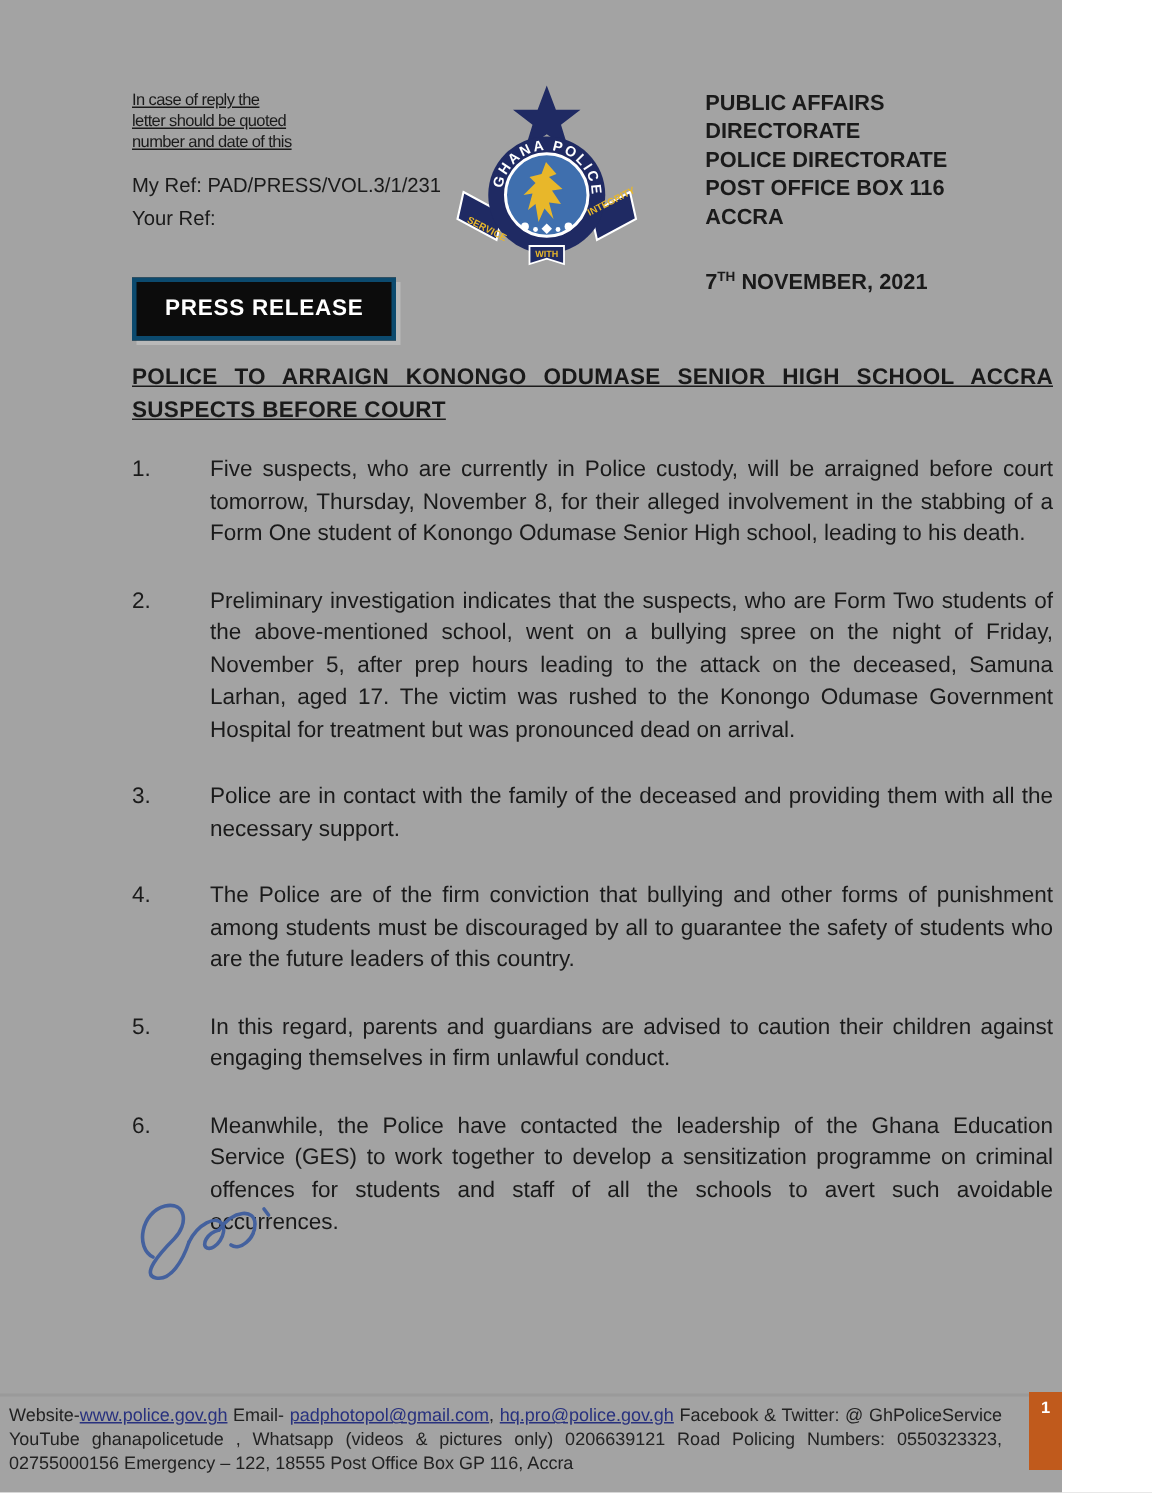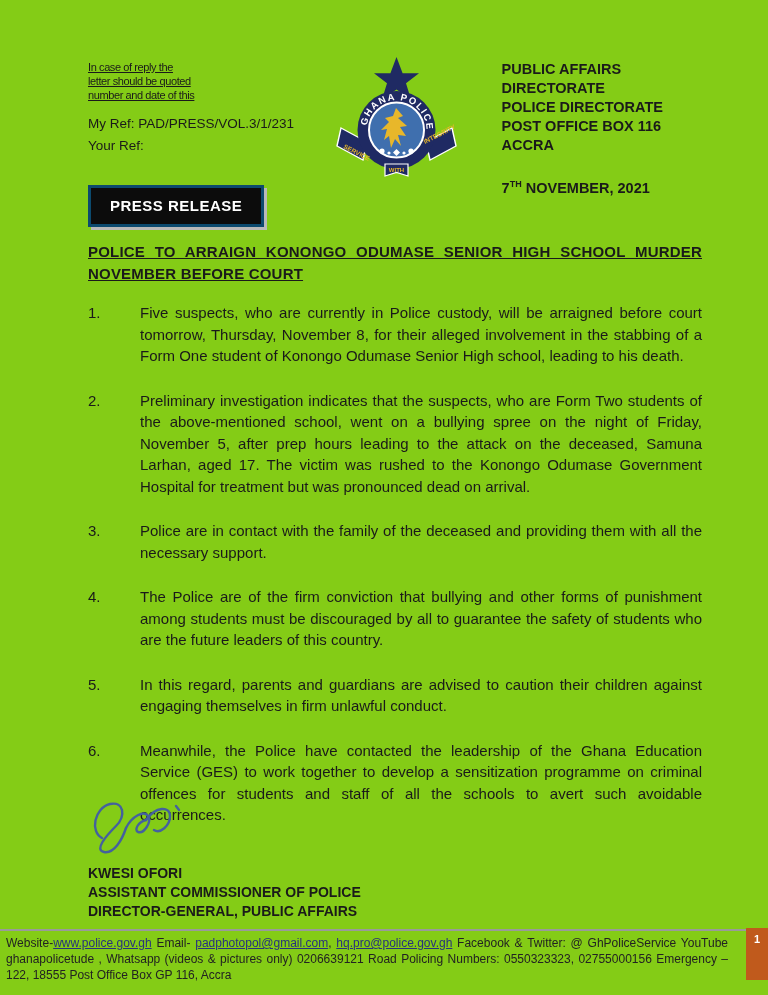--- a/index.html
+++ b/index.html
@@ -1,19 +1,19 @@
 <!DOCTYPE html>
 <html><head>
 <meta charset="utf-8">
 <style>
   html,body{margin:0;padding:0;background:#ffffff;}
   .page{
     position:relative;
-    width:768px;height:995px;
-    background:#84cc16;
+    width:708px;height:995px;
+    background:#a3a3a3;
     font-family:"Liberation Sans","DejaVu Sans",sans-serif;
     color:#1a1a1a;
     overflow:hidden;
   }
   
   .header{position:absolute;top:60px;left:88px;right:48px;display:flex;}
   .hdr-left{width:250px;}
   .reply-note{font-size:11px;line-height:14px;letter-spacing:-0.4px;}
   .reply-note span{display:block;text-decoration:underline;}
   .ref-line{font-size:13.5px;margin-top:14px;}
@@ -123,21 +123,21 @@
         <span>POST OFFICE BOX 116</span>
         <span>ACCRA</span>
       </div>
       <div class="date-line"><span>7</span><sup>TH</sup><span> NOVEMBER, 2021</span></div>
     </div>
   </div>
 
   <div class="pr-box">PRESS RELEASE</div>
 
   <div class="doc-body">
-    <h1 class="doc-title">POLICE TO ARRAIGN KONONGO ODUMASE SENIOR HIGH SCHOOL MURDER NOVEMBER BEFORE COURT</h1>
+    <h1 class="doc-title">POLICE TO ARRAIGN KONONGO ODUMASE SENIOR HIGH SCHOOL ACCRA SUSPECTS BEFORE COURT</h1>
 
     <div class="para">
       <span class="num">1.</span>
       <span class="ptext">Five suspects, who are currently in Police custody, will be arraigned before court tomorrow, Thursday, November 8, for their alleged involvement in the stabbing of a Form One student of Konongo Odumase Senior High school, leading to his death.</span>
     </div>
     <div class="para">
       <span class="num">2.</span>
       <span class="ptext">Preliminary investigation indicates that the suspects, who are Form Two students of the above-mentioned school, went on a bullying spree on the night of Friday, November 5, after prep hours leading to the attack on the deceased, Samuna Larhan, aged 17. The victim was rushed to the Konongo Odumase Government Hospital for treatment but was pronounced dead on arrival.</span>
     </div>
     <div class="para">
@@ -160,25 +160,20 @@
 
   <div class="sig-area">
     <svg width="110" height="62" viewBox="0 0 110 62">
       <g fill="none" stroke="#44619e" stroke-width="2.4" stroke-linecap="round">
         <path d="M14 42 C 2 36, 6 12, 22 8 C 36 5, 38 20, 28 30 C 18 40, 6 54, 16 56 C 26 58, 34 44, 38 32"></path>
         <path d="M38 32 C 44 20, 56 14, 60 20 C 64 26, 56 38, 50 36 C 46 34, 50 26, 58 24"></path>
         <path d="M58 24 C 68 10, 82 10, 82 20 C 82 30, 72 38, 66 34"></path>
         <path d="M88 10 L 91 14"></path>
       </g>
     </svg>
-    <div class="sig-block">
-      <span>KWESI OFORI</span>
-      <span>ASSISTANT COMMISSIONER OF POLICE</span>
-      <span>DIRECTOR-GENERAL, PUBLIC AFFAIRS</span>
-    </div>
   </div>
 
   <div class="footer">
     <span>Website-</span><span class="link">www.police.gov.gh</span><span> Email- </span><span class="link">padphotopol@gmail.com</span><span>, </span><span class="link">hq.pro@police.gov.gh</span><span> Facebook &amp; Twitter: @ GhPoliceService YouTube ghanapolicetude , Whatsapp (videos &amp; pictures only) 0206639121 Road Policing Numbers: 0550323323, 02755000156 Emergency – 122, 18555 Post Office Box GP 116, Accra</span>
   </div>
   <div class="page-badge">1</div>
 
 </div>
 
 </body></html>

